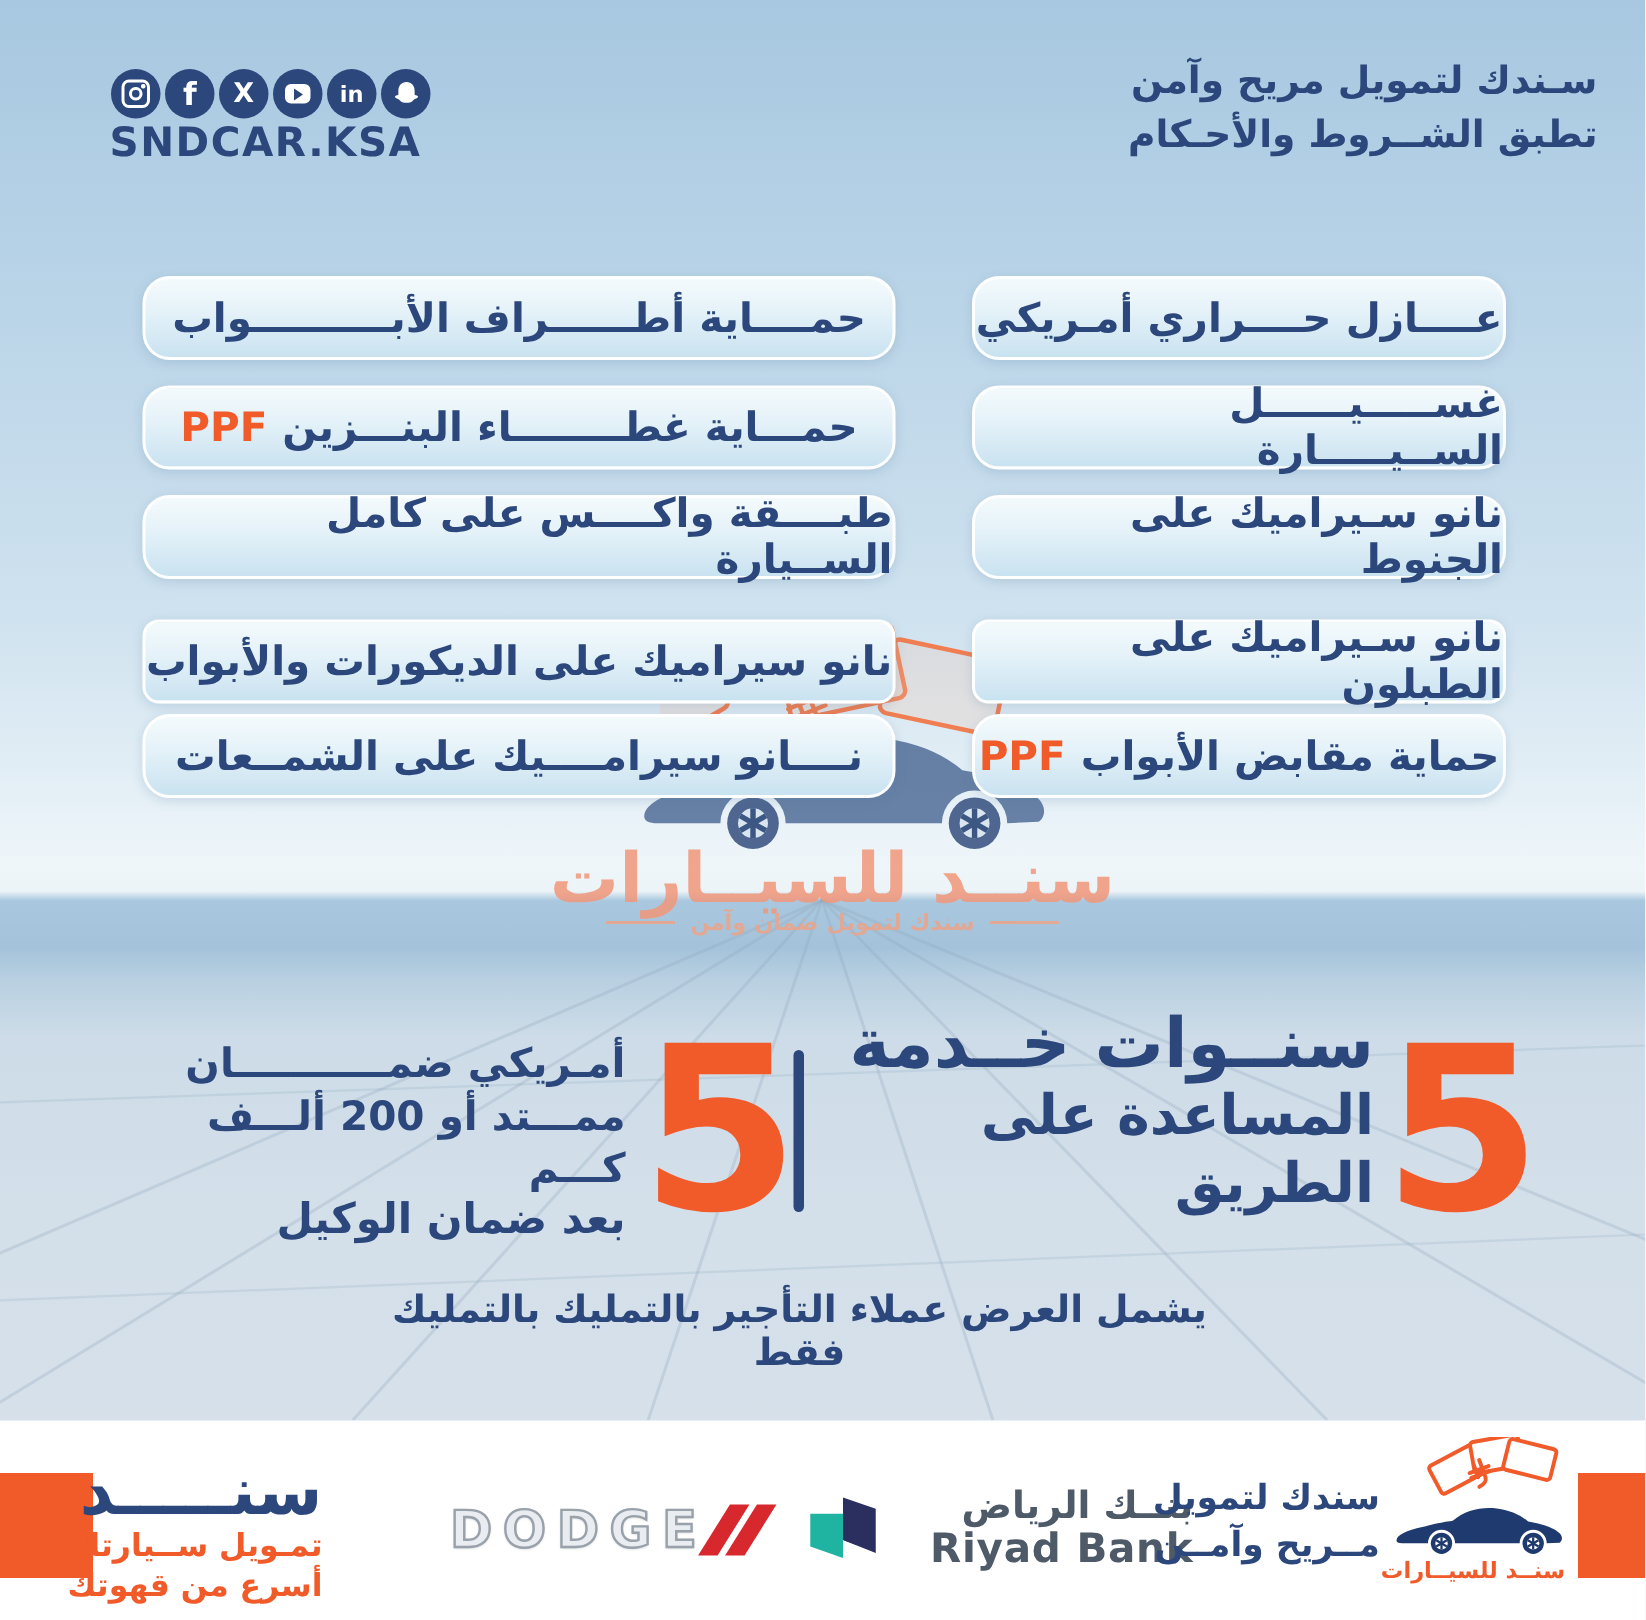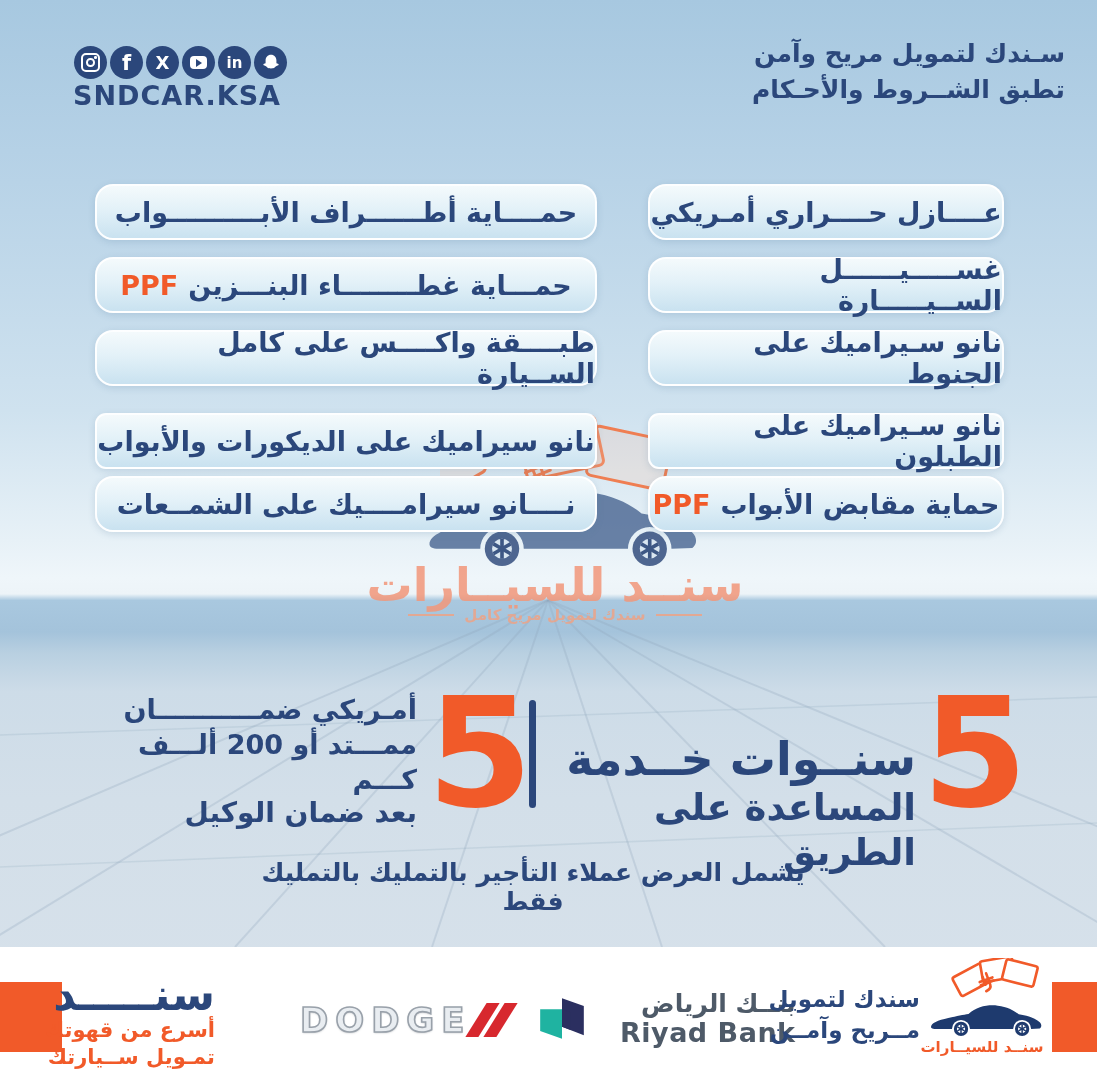--- a/index.html
+++ b/index.html
@@ -142,21 +142,21 @@
         <line x1="259" y1="78" x2="259" y2="100"></line>
         <line x1="249.5" y1="83.5" x2="268.5" y2="94.5"></line>
         <line x1="249.5" y1="94.5" x2="268.5" y2="83.5"></line>
       </g>
     </g>
   </svg>
 
   <div class="abs wm-brand">سنــد للسيــارات</div>
   <div class="abs wm-tag">
     <span class="dash"></span>
-    <span>سندك لتمويل مريح كامل</span>
+    <span>سندك لتمويل ضمان وآمن</span>
     <span class="dash"></span>
   </div>
 
   <div class="pill rc row1" dir="rtl">
     <span>عــــازل حــــراري أمـريكي</span>
     </div>
   <div class="pill rc row2" dir="rtl">
     <span>غســـــيــــــل الســيـــــارة</span>
     </div>
   <div class="pill rc row3" dir="rtl">
@@ -181,21 +181,21 @@
     <span>طبــــقة واكــــس على كامل الســيارة</span>
     </div>
   <div class="pill lc row4" dir="rtl">
     <span>نانو سيراميك على الديكورات والأبواب</span>
     </div>
   <div class="pill lc row5" dir="rtl">
     <span>نــــانو سيرامــــيك على الشمــعات</span>
     </div>
 
   <div class="big5" style="left:922px;top:692px;">5</div>
-  <div class="offer-txt" dir="rtl" style="right:181px;top:732px;width:360px;">
+  <div class="offer-txt" dir="rtl" style="right:181px;top:668px;width:360px;">
     <div class="svc1">سنــوات خــدمة</div>
     <div class="svc2">المساعدة على الطريق</div>
   </div>
 
   <div class="abs divider"></div>
 
   <div class="big5" style="left:427px;top:692px;">5</div>
   <div class="offer-txt" dir="rtl" style="right:680px;top:692px;width:300px;">
     <div class="war1">أمـريكي ضمـــــــــــان</div>
     <div class="war2">ممـــتد أو 200 ألـــف كـــم</div>
@@ -204,22 +204,22 @@
 
   <div class="abs disclaimer" dir="rtl">يشمل العرض عملاء التأجير بالتمليك بالتمليك  فقط</div>
 
   <div class="abs footer"></div>
 
   <div class="o-rect" style="left:0;top:982px;width:62px;height:70px;z-index:6;"></div>
   <div class="o-rect" style="left:1052px;top:982px;width:45px;height:70px;z-index:6;"></div>
 
   <div class="sanad-block" dir="rtl">
     <div class="sanad-word">سنـــــد</div>
+    <div class="sanad-sub">تمـويل ســيارتك</div>
     <div class="sanad-sub">أسرع من قهوتك</div>
-    <div class="sanad-sub">تمـويل ســيارتك</div>
   </div>
 
   <div class="dodge">
     <span class="dodge-word">DODGE</span>
     <span class="slash"></span>
     <span class="slash"></span>
   </div>
 
   <div class="riyad">
     <svg width="48" height="48" viewBox="0 0 44 44">

